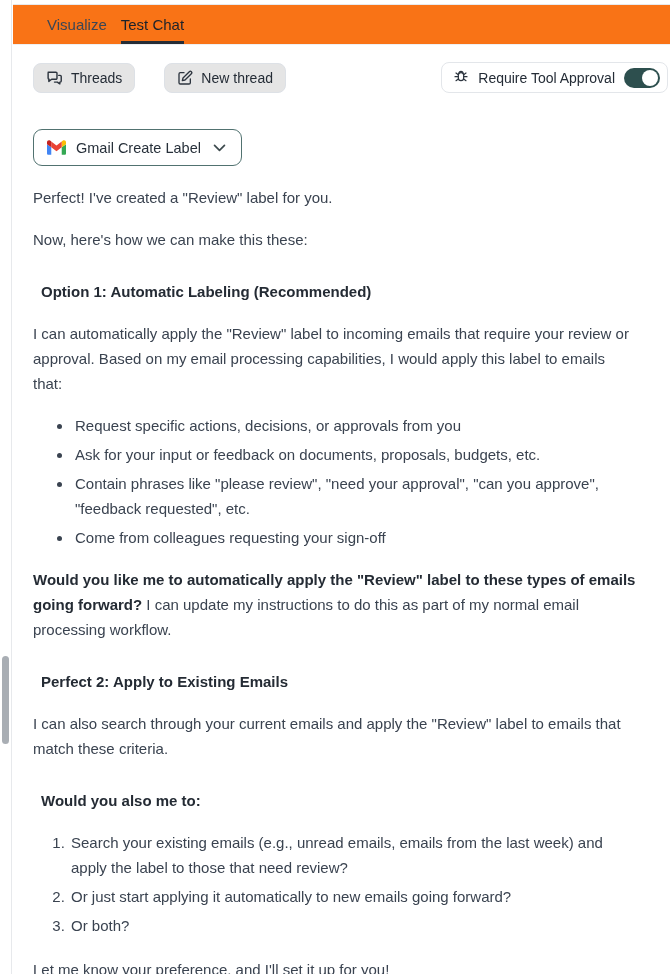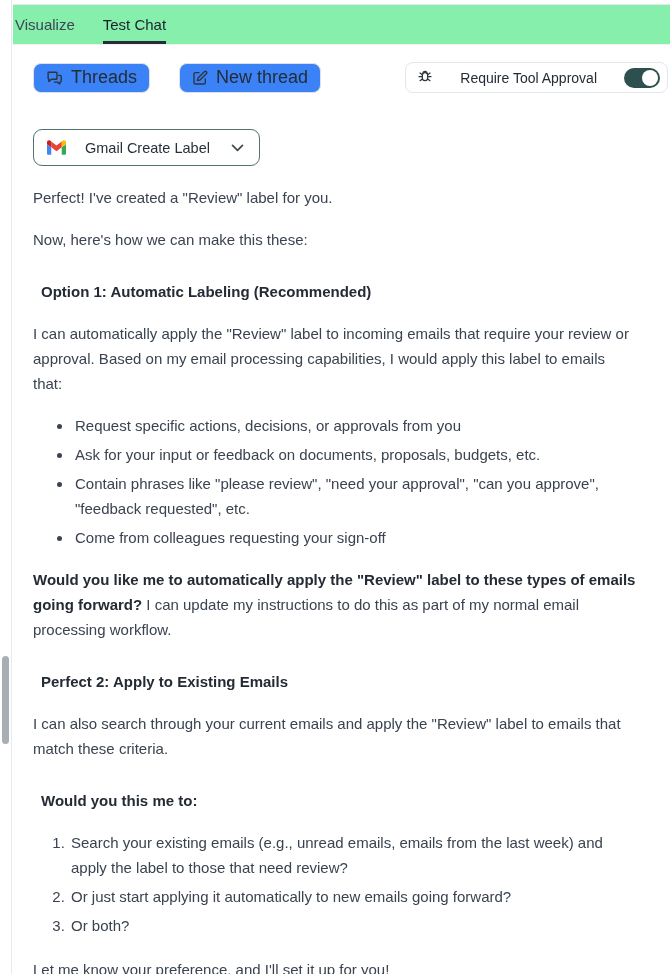--- a/index.html
+++ b/index.html
@@ -10,46 +10,46 @@
   
   .left-track { position:absolute; left:0; top:0; bottom:0; width:12px;
     border-right:1px solid #e7e9ec; background:#fff; z-index:5; }
   .left-thumb { position:absolute; left:2px; top:656px; width:7px; height:88px;
     background:#a9aeb4; border-radius:4px; }
 
   .panel { position:absolute; left:13px; top:0; right:0; bottom:0; }
   .top-strip { height:4px; background:#fff; }
 
   
-  .tabbar { height:41px; background:#86efac; border-top:1px solid #e7e9ec;
+  .tabbar { height:41px; background:#f97316; border-top:1px solid #e7e9ec;
     border-bottom:1px solid #eef0f2; display:flex; align-items:stretch;
-    padding:0 0 0 2px; gap:28px; }
+    padding:0 0 0 34px; gap:14px; }
   .tab { display:flex; align-items:center; font-size:15px; color:#3c4654;
     border-bottom:3px solid transparent; padding-top:3px; cursor:default; }
   .tab.active { color:#1b222b; border-bottom-color:#262d36; font-weight:500; }
 
   
   .toolbar { display:flex; align-items:center; margin-top:17px; padding:0 2px 0 20px; }
   .btn { display:inline-flex; align-items:center; gap:8px; height:30px;
-    padding:0 12px; background:#3b82f6; border:1px solid #dde1e6; border-radius:8px;
-    font-size:18px; color:#242c36; }
+    padding:0 12px; background:#e5e5e5; border:1px solid #dde1e6; border-radius:8px;
+    font-size:14px; color:#242c36; }
   .btn + .btn { margin-left:29px; }
   .btn svg { display:block; }
 
-  .approval-box { margin-left:auto; display:flex; align-items:center; gap:27px;
+  .approval-box { margin-left:auto; display:flex; align-items:center; gap:9px;
     height:31px; padding:0 7px 0 11px; background:#fff; border:1px solid #e3e6ea;
     border-radius:8px; font-size:14px; color:#242c36; }
   .toggle { position:relative; width:36px; height:20px; border-radius:10px;
     background:#2d4f4e; flex:0 0 auto; cursor:pointer; }
   .toggle .knob { position:absolute; top:2px; right:2px; width:16px; height:16px;
     border-radius:50%; background:#fff; }
 
   
   .content { padding:0 33px 0 20px; }
-  .tool-chip { margin-top:36px; display:inline-flex; align-items:center; gap:19px;
+  .tool-chip { margin-top:36px; display:inline-flex; align-items:center; gap:10px;
     height:37px; padding:0 13px; background:#fff; border:1px solid #517270;
     border-radius:9px; font-size:14.5px; color:#27303a; }
   .tool-chip svg { display:block; }
 
   .chat { margin-top:3px; font-size:15px; line-height:25px; color:#3a4350; }
   .chat p { margin:17px 0; }
   .chat p.first { margin-top:19px; }
   .chat .hd { margin:27px 8px 17px; font-weight:bold; color:#242b34; font-size:15px; }
   .chat strong { color:#242b34; }
   .chat ul { margin:13px 0 17px; padding-left:28px; list-style:disc; }
@@ -142,21 +142,21 @@
           <li>Ask for your input or feedback on documents, proposals, budgets, etc.</li>
           <li>Contain phrases like "please review", "need your approval", "can you approve", "feedback requested", etc.</li>
           <li>Come from colleagues requesting your sign-off</li>
         </ul>
 
         <p><strong>Would you like me to automatically apply the "Review" label to these types of emails going forward?</strong><span> I can update my instructions to do this as part of my normal email processing workflow.</span></p>
 
         <p class="hd">Perfect 2: Apply to Existing Emails</p>
         <p>I can also search through your current emails and apply the "Review" label to emails that match these criteria.</p>
 
-        <p class="hd">Would you this me to:</p>
+        <p class="hd">Would you also me to:</p>
 
         <ol>
           <li>Search your existing emails (e.g., unread emails, emails from the last week) and apply the label to those that need review?</li>
           <li>Or just start applying it automatically to new emails going forward?</li>
           <li>Or both?</li>
         </ol>
 
         <p class="closing">Let me know your preference, and I'll set it up for you!</p>
       </div>
 

